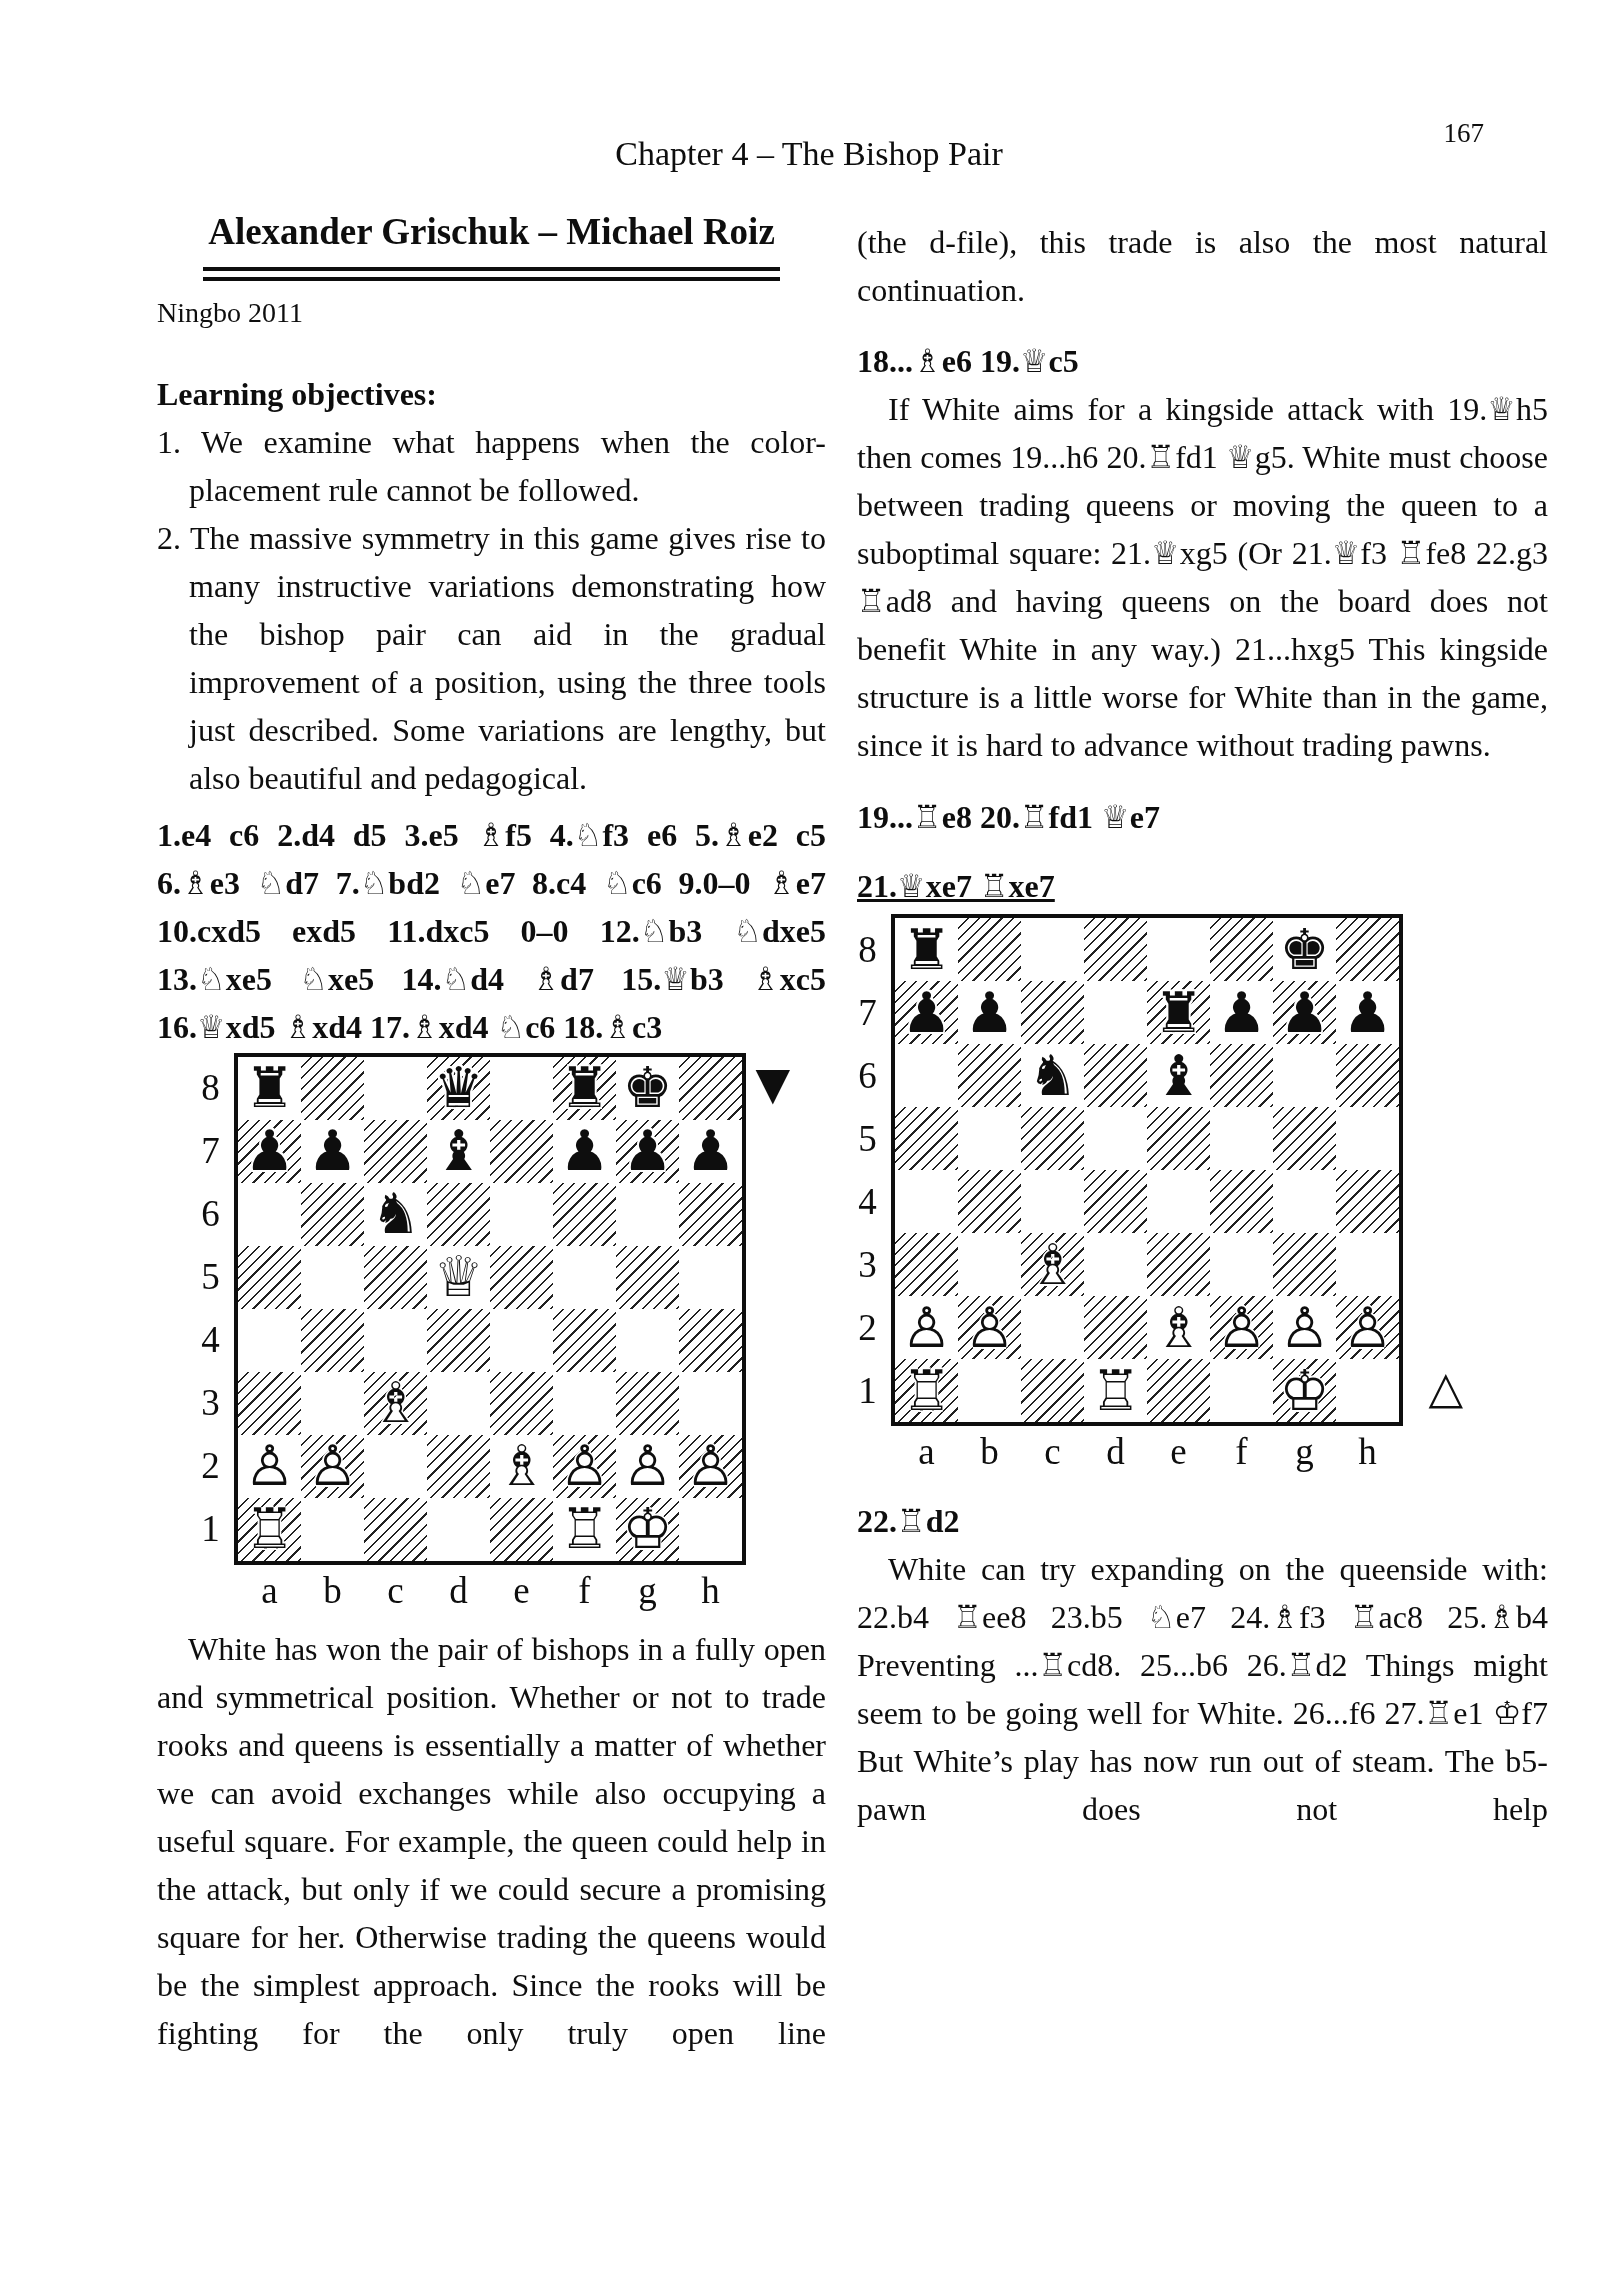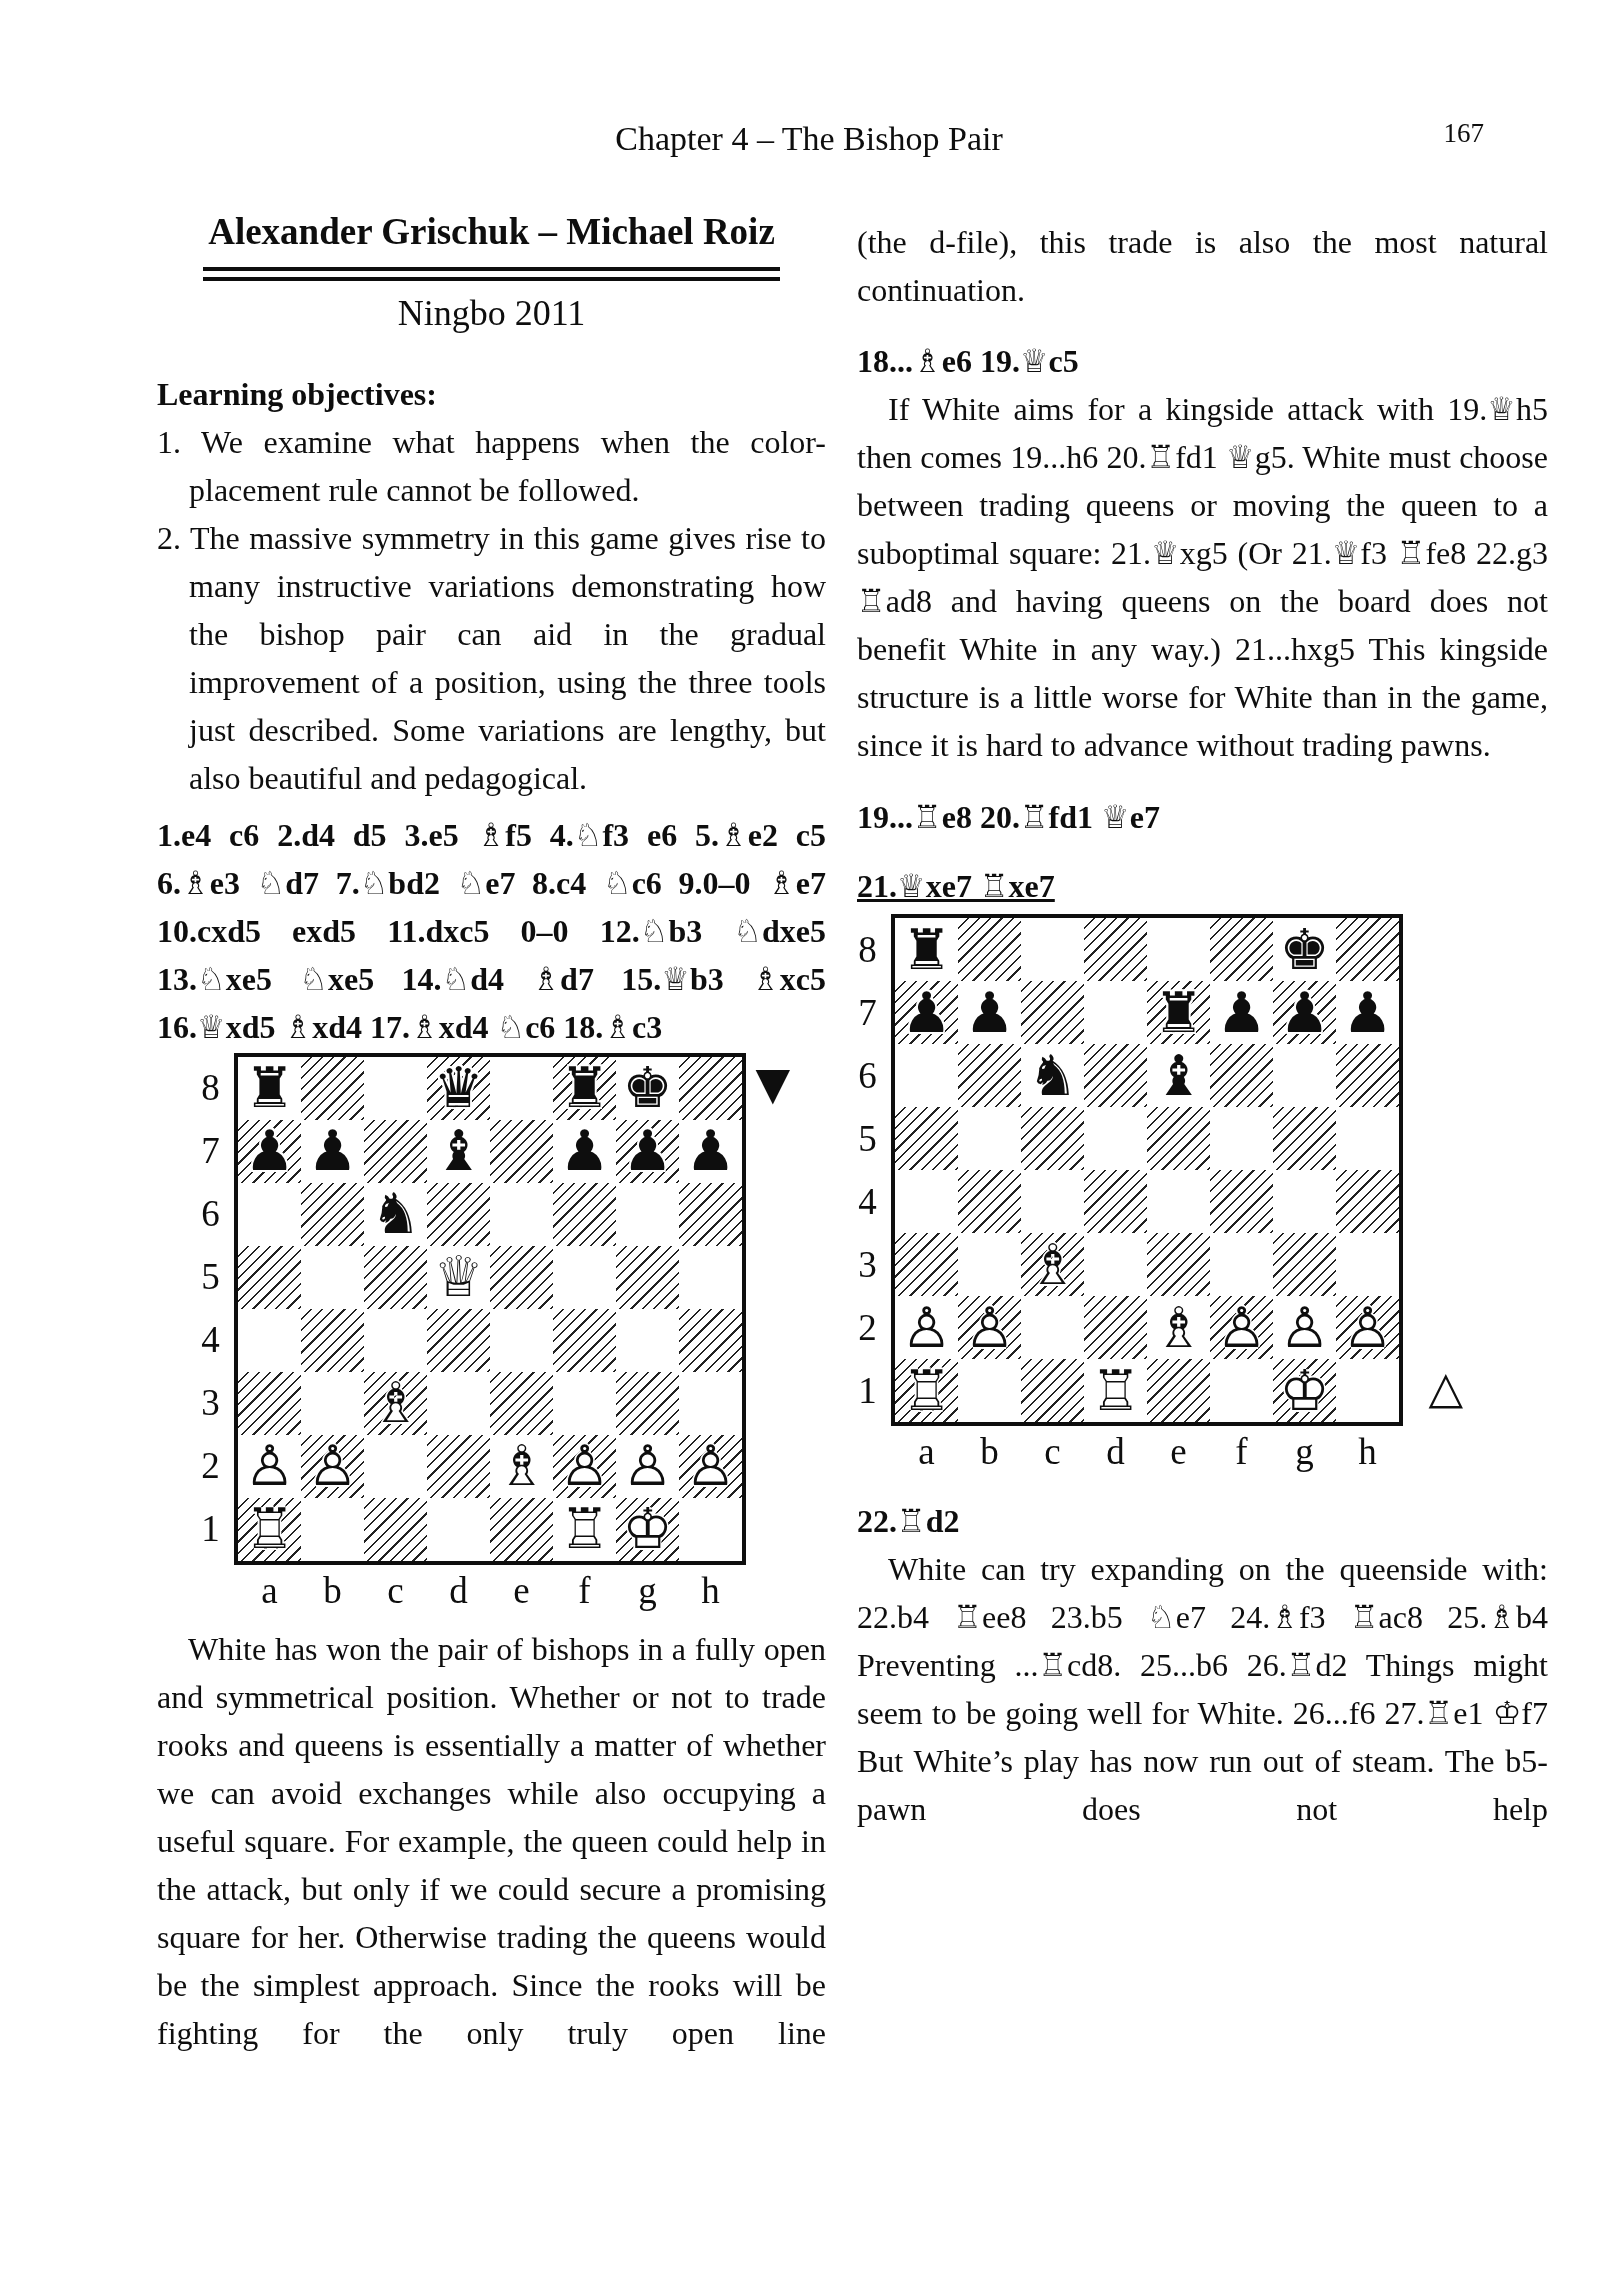--- a/index.html
+++ b/index.html
@@ -1,29 +1,29 @@
 <!DOCTYPE html>
 <html style="font-size:13px"><head>
 <meta charset="utf-8">
 <title>Chess Book Page</title>
 <style>
   html,body{margin:0;padding:0;background:#e8e8e8;}
   .page{position:relative;width:1618px;height:2284px;background:#ffffff;overflow:hidden;
         font-family:"Liberation Serif","DejaVu Serif","DejaVu Sans",serif;color:#0e0e0e;}
   
-  .chapter-header{position:absolute;top:120px;left:0;right:0;text-align:center;font-size:34px;line-height:1.1;}
+  .chapter-header{position:absolute;top:135px;left:0;right:0;text-align:center;font-size:34px;line-height:1.1;}
   .page-number{position:absolute;top:119px;right:134px;font-size:27px;line-height:1.1;}
   
   .col{position:absolute;font-size:32px;line-height:48px;text-align:justify;}
   .col-left{left:157px;top:210px;width:669px;}
   .col-right{left:857px;top:218px;width:691px;}
   p{margin:0;}
   .game-title{font-size:37px;line-height:44px;font-weight:bold;text-align:center;}
   .double-rule{width:577px;margin:13px auto 0 auto;height:6.4px;border-top:4px solid #0e0e0e;border-bottom:4px solid #0e0e0e;}
-  .event{margin-top:11.3px;font-size:36px;line-height:40px;text-align:center;}
+  .event{margin-top:11.3px;font-size:28px;line-height:40px;text-align:left;}
   .objectives-heading{margin-top:37px;font-weight:bold;}
   .obj-item{padding-left:32px;text-indent:-32px;}
   .mainline{margin-top:9.7px;font-weight:bold;}
   .move-heading{font-weight:bold;}
   .h18{margin-top:22.6px;}
   .h19{margin-top:24px;}
   .h21{margin-top:21px;text-decoration:underline;}
   .h22{margin-top:19.3px;}
   .indent{text-indent:31px;}
   .cont{text-align-last:justify;}

